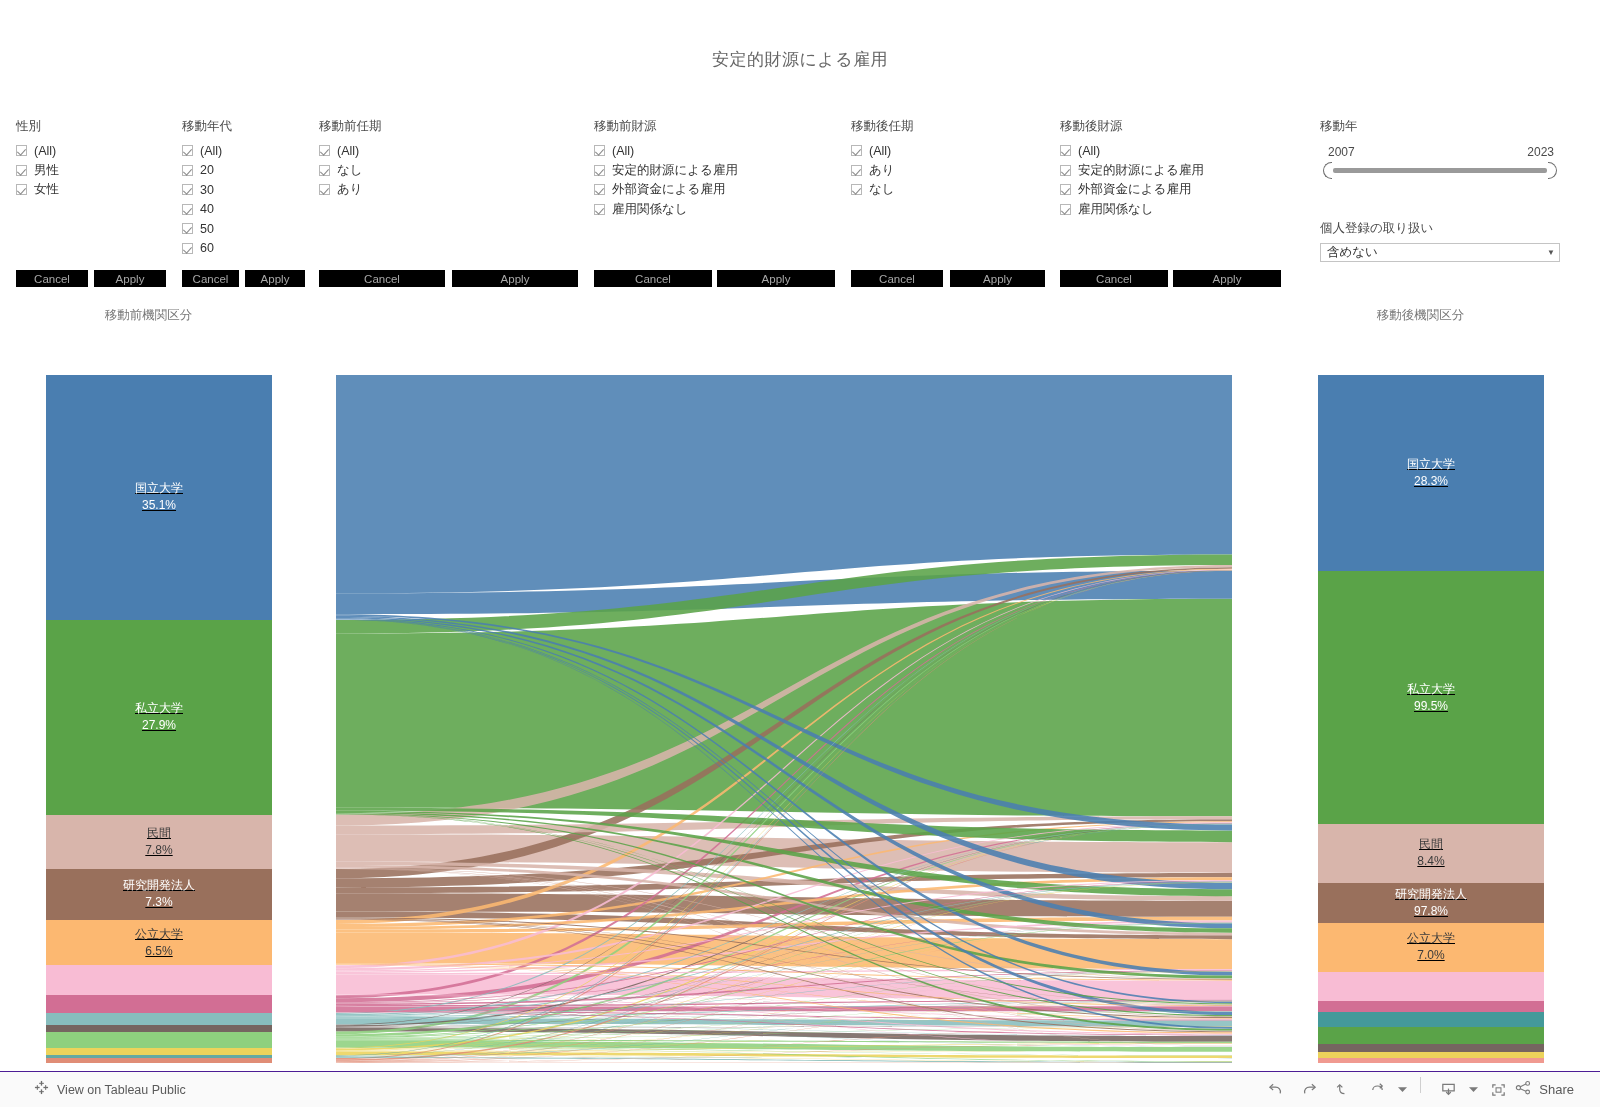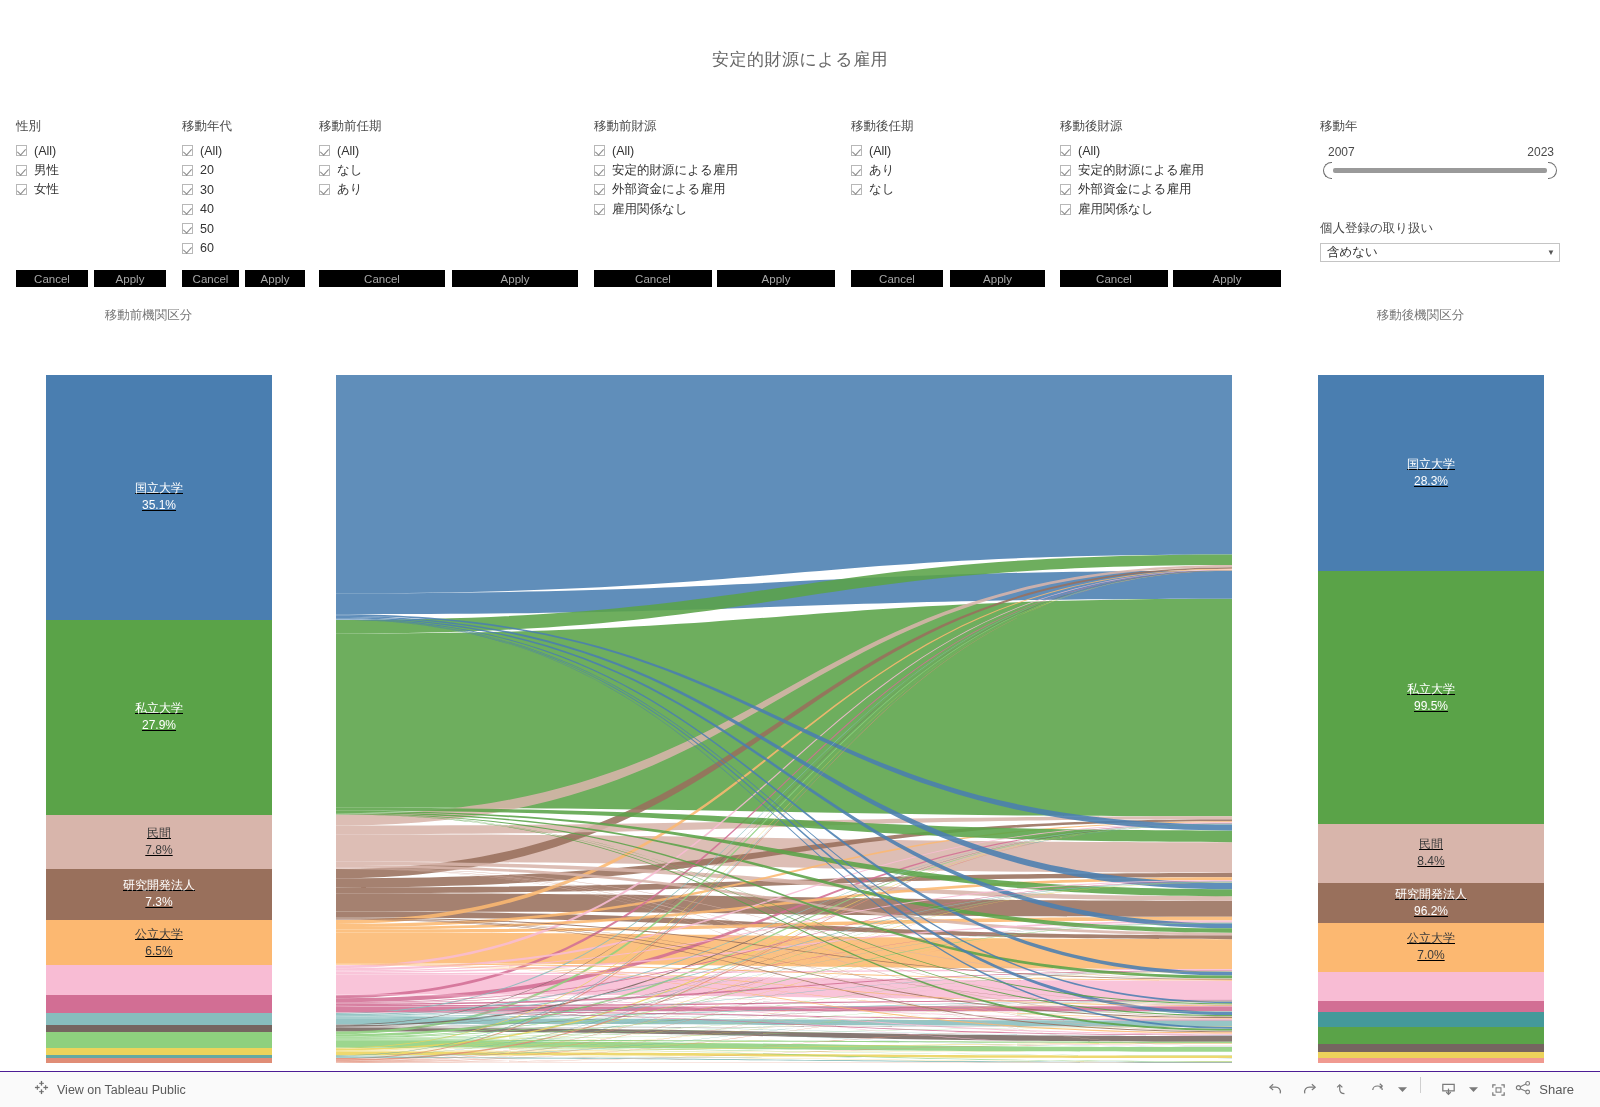--- a/index.html
+++ b/index.html
@@ -426,21 +426,21 @@
       <div class="node" style="height: 253.765px; background: rgb(90, 163, 72);">
         <div class="nm" style="color: rgb(255, 255, 255);">私立大学</div>
         <div class="pc" style="color: rgb(255, 255, 255);">99.5%</div>
       </div>
       <div class="node" style="height: 58.0824px; background: rgb(216, 181, 171);">
         <div class="nm" style="color: rgb(59, 59, 59);">民間</div>
         <div class="pc" style="color: rgb(59, 59, 59);">8.4%</div>
       </div>
       <div class="node" style="height: 40.796px; background: rgb(153, 112, 92);">
         <div class="nm" style="color: rgb(255, 255, 255);">研究開発法人</div>
-        <div class="pc" style="color: rgb(255, 255, 255);">96.2%</div>
+        <div class="pc" style="color: rgb(255, 255, 255);">97.8%</div>
       </div>
       <div class="node" style="height: 48.402px; background: rgb(252, 184, 113);">
         <div class="nm" style="color: rgb(59, 59, 59);">公立大学</div>
         <div class="pc" style="color: rgb(59, 59, 59);">7.0%</div>
       </div>
       <div class="node" style="height: 29.7327px; background: rgb(248, 188, 212);"></div>
       <div class="node" style="height: 10.3719px; background: rgb(210, 110, 148);"></div>
       <div class="node" style="height: 15.2121px; background: rgb(68, 153, 154);"></div>
       <div class="node" style="height: 16.595px; background: rgb(90, 163, 72);"></div>
       <div class="node" style="height: 8.29749px; background: rgb(117, 101, 96);"></div>

